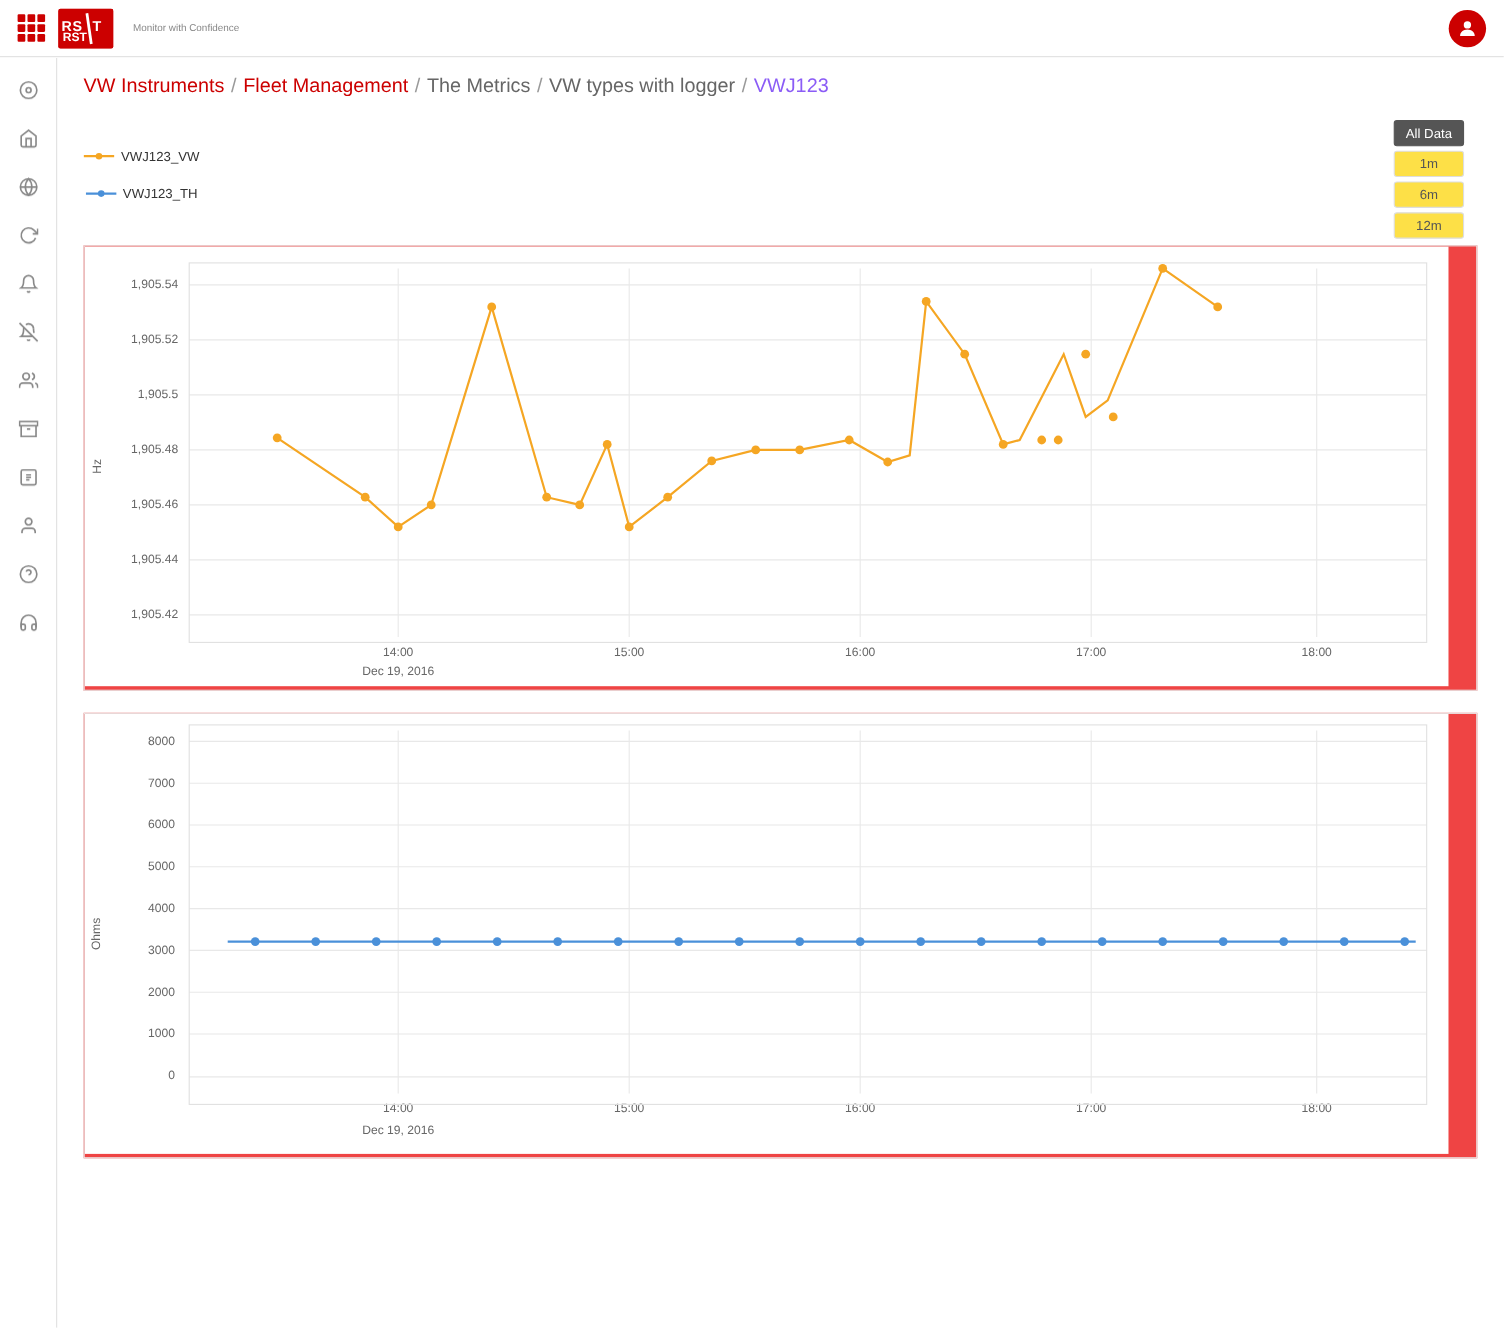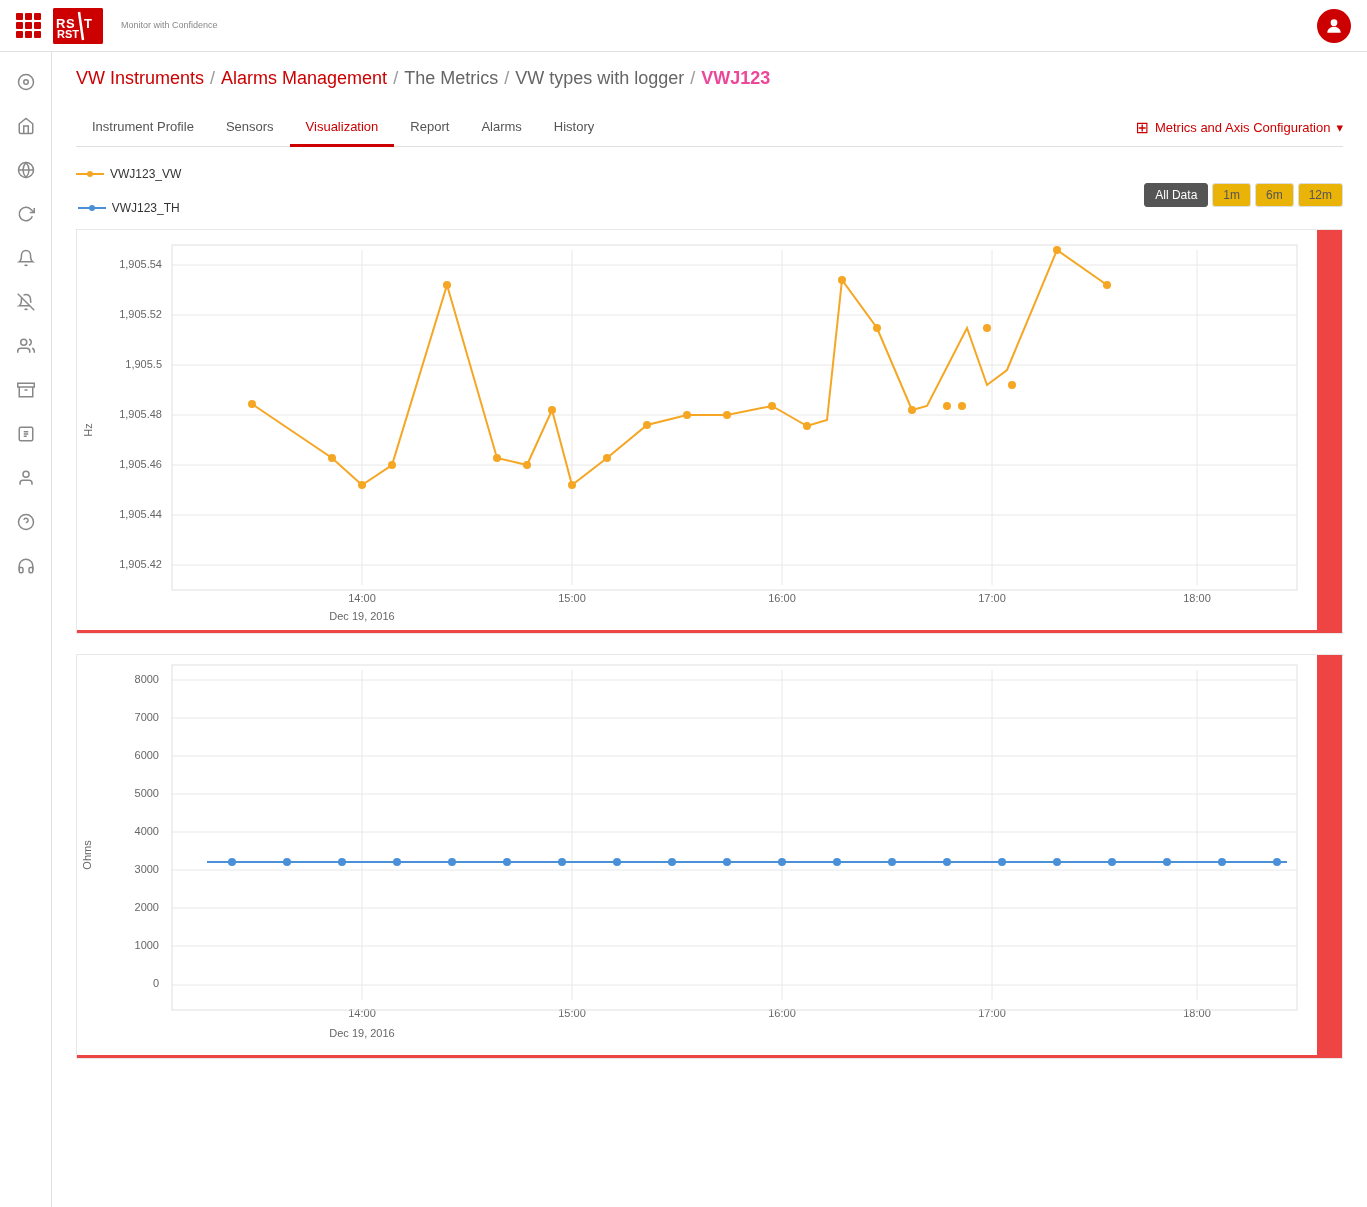--- a/index.html
+++ b/index.html
@@ -84,21 +84,21 @@
       padding: 16px 24px;
     }
 
     
     .breadcrumb {
       display: flex; align-items: center; gap: 6px;
       font-size: 18px; margin-bottom: 20px; color: #666;
     }
     .breadcrumb a { color: #c00; text-decoration: none; }
     .breadcrumb-sep { color: #999; }
-    .breadcrumb-current { color: #ec4899; font-weight: bold; }
+    .breadcrumb-current { color: #8b5cf6; }
 
     
     .tabs {
       display: flex; align-items: center; gap: 0;
       border-bottom: 1px solid #e0e0e0;
       margin-bottom: 20px;
     }
     .tab-item {
       padding: 10px 16px;
       cursor: pointer;
@@ -126,27 +126,27 @@
       display: flex; align-items: center; gap: 20px;
       margin-bottom: 8px;
       font-size: 12px;
       flex-direction: column;
     }
     .legend-item { display: flex; align-items: center; gap: 6px; }
 
     
     .time-range {
       position: absolute;
-      top: 0; right: 0;
-      display: flex; gap: 4px;
+      top: 0; right: 12px;
+      display: flex; gap: 4px; flex-direction: column;
     }
     .time-btn {
       padding: 4px 10px;
       border: 1px solid #ddd;
-      background: #eab308;
+      background: #fde047;
       border-radius: 3px;
       font-size: 12px;
       cursor: pointer;
       color: #555;
     }
     .time-btn.active {
       background: #555;
       color: #fff;
       border-color: #555;
     }
@@ -289,42 +289,29 @@
 
 <div class="sidebar-toggle">
   <span>&gt;</span>
 </div>
 
 <div class="main-content">
 
   <div class="breadcrumb">
     <a href="#">VW Instruments</a>
     <span class="breadcrumb-sep">/</span>
-    <a href="#">Alarms Management</a>
+    <a href="#">Fleet Management</a>
     <span class="breadcrumb-sep">/</span>
     <span>The Metrics</span>
     <span class="breadcrumb-sep">/</span>
     <span>VW types with logger</span>
     <span class="breadcrumb-sep">/</span>
     <span class="breadcrumb-current">VWJ123</span>
   </div>
 
-  <div class="tabs">
-    <div class="tab-item">Instrument Profile</div>
-    <div class="tab-item">Sensors</div>
-    <div class="tab-item active">Visualization</div>
-    <div class="tab-item">Report</div>
-    <div class="tab-item">Alarms</div>
-    <div class="tab-item">History</div>
-    <div class="tabs-right">
-      <span class="tabs-right-icon">⊞</span>
-      <span>Metrics and Axis Configuration</span>
-      <span>▾</span>
-    </div>
-  </div>
 
   <div class="chart-wrapper">
     <div style="display:flex; justify-content:space-between; align-items:center; margin-bottom:6px;">
       <div class="chart-legend">
         <div class="legend-item">
           <svg width="28" height="10">
             <line x1="0" y1="5" x2="28" y2="5" stroke="#f5a623" stroke-width="2"></line>
             <circle cx="14" cy="5" r="3" fill="#f5a623"></circle>
           </svg>
           <span>VWJ123_VW</span>

